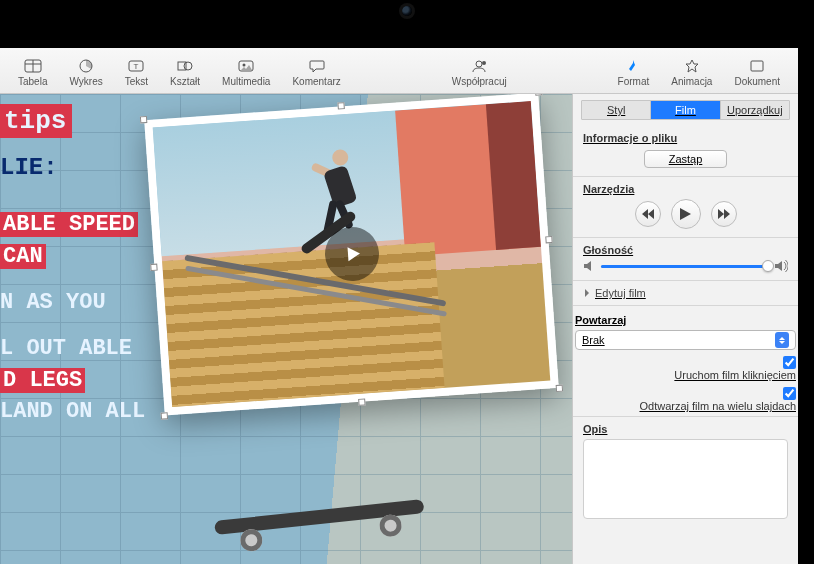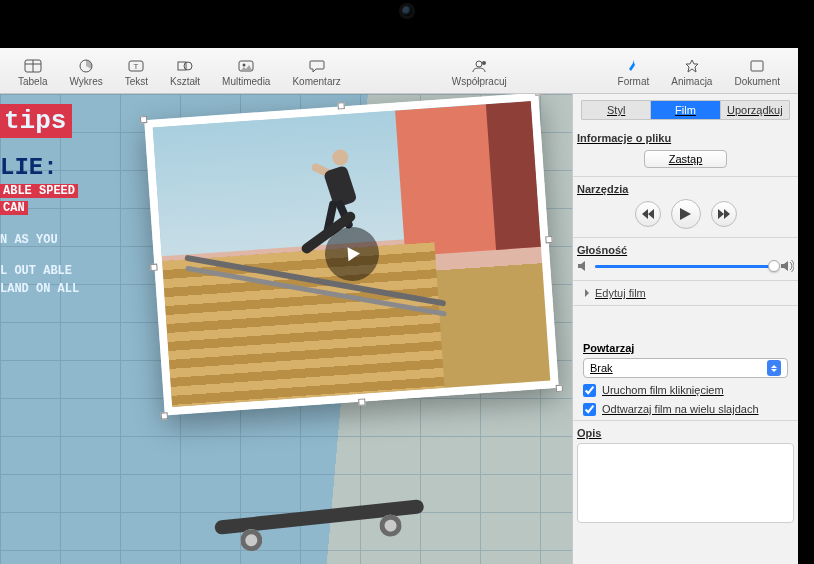--- a/index.html
+++ b/index.html
@@ -57,21 +57,21 @@
   }
   
   .slide-text {
     position:absolute; left:0; top:0; padding:0;
     font-family: "Courier New", monospace; font-weight:700;
     color:#fff;
   }
   .badge { display:inline-block; padding:2px 6px; }
   .title-badge { background:#d9364a; color:#e8f4ff; font-size:26px; margin:10px 0 0 -2px;}
   .lie { color:#082a6e; font-size:24px; margin:16px 0 0 0;}
-  .para { margin-top:2px; font-size:12px; line-height:1.45; }
+  .para { margin-top:28px; font-size:22px; line-height:1.45; }
   .para .hl { background:#d9364a; color:#fff; padding:0 3px;}
   .para .blue { color:#e6f3ff;}
 
   
   .movie {
     position:absolute;
     left:154px; top:12px;
     width:395px; height:296px;
     transform: rotate(-4deg);
     box-shadow: 0 10px 30px rgba(0,0,0,.35);
@@ -116,41 +116,41 @@
   }
   .skateboard .deck{position:absolute;left:0;right:0;top:6px;height:14px;background:#3a3a3a;border-radius:10px;}
   .skateboard .wheel{position:absolute;bottom:0;width:22px;height:22px;background:#c9c9c9;border-radius:50%;box-shadow:inset 0 0 0 5px #6a6a6a;}
   .skateboard .w1{left:24px}.skateboard .w2{right:24px;}
 
   
   .seg { display:flex; margin:6px 8px; background:#e4e4e4;border:1px solid #c6c6c6;border-radius:1px;overflow:hidden;font-size:11px;}
   .seg button{flex:1;border:none;background:transparent;padding:3px 0;color:#333;border-right:1px solid #c6c6c6;font-size:11px;}
   .seg button:last-child{border-right:none;}
   .seg button.on{background:#1e7bff;color:#fff;}
-  .section{padding:6px 4px 8px;border-bottom:1px solid #d6d6d6;}
+  .section{padding:6px 10px 8px;border-bottom:1px solid #d6d6d6;}
   .section h4{font-size:11px;font-weight:600;color:#333;margin-bottom:4px;}
   .file-row{display:flex;align-items:center;gap:6px;font-size:11px;color:#333;}
   .file-row .dot{width:12px;height:12px;border-radius:3px;background:conic-gradient(#5aa8f7,#7cc36e,#f2c94c,#e06666,#5aa8f7);}
   .btn{display:block;margin:6px auto 0;padding:2px 24px;font-size:11px;background:linear-gradient(#fff,#f0f0f0);border:1px solid #b8b8b8;border-radius:4px;box-shadow:0 1px 0 #fff inset;}
   .controls-row{display:flex;justify-content:center;gap:10px;align-items:center;margin-top:2px;}
   .ctl{width:26px;height:26px;border-radius:50%;border:1px solid #bdbdbd;background:linear-gradient(#fff,#eaeaea);display:flex;align-items:center;justify-content:center;}
   .ctl.big{width:30px;height:30px;}
   .ctl svg{fill:#444;}
   .vol{display:flex;align-items:center;gap:6px;margin-top:2px;}
   .vol .track{flex:1;height:3px;background:#bdbdbd;border-radius:2px;position:relative;}
   .vol .fill{position:absolute;left:0;top:0;bottom:0;background:#1e7bff;border-radius:2px;}
   .vol .thumb{position:absolute;top:50%;transform:translate(-50%,-50%);width:12px;height:12px;border-radius:50%;background:#fff;border:1px solid #aaa;box-shadow:0 1px 2px rgba(0,0,0,.2);}
   .disclose{display:flex;align-items:center;gap:4px;font-size:11px;color:#444;padding:6px 10px;border-bottom:1px solid #d6d6d6;}
-  .sel-row{padding:8px 10px 4px;border-bottom:1px solid #d6d6d6;margin-top:28px;}
+  .sel-row{padding:8px 2px 4px;border-bottom:1px solid #d6d6d6;}
   .select{width:100%;height:20px;border:1px solid #b8b8b8;border-radius:4px;background:#fff;font-size:11px;padding:0 6px;display:flex;align-items:center;justify-content:space-between;}
   .select .arrows{width:14px;height:16px;background:#3b82f6;border-radius:3px;display:flex;flex-direction:column;align-items:center;justify-content:center;}
   .select .arrows::before,.select .arrows::after{content:"";border:3px solid transparent;}
   .select .arrows::before{border-bottom-color:#fff;margin-bottom:1px;}
   .select .arrows::after{border-top-color:#fff;}
-  .check{display:flex;align-items:flex-start;gap:6px;font-size:11px;color:#333;margin-top:6px;}
+  .check{display:flex;align-items:flex-end;gap:0;font-size:11px;color:#333;margin-top:6px;flex-direction:column;}
   .check input{accent-color:#1e7bff;width:13px;height:13px;}
   .desc textarea{width:100%;height:80px;border:1px solid #cfcfcf;border-radius:4px;background:#fff;resize:none;font-size:11px;padding:4px;}
 </style>
 </head>
 <body>
 
 <div class="device">
   <div class="camera"></div>
   <div class="screen">
 
@@ -260,20 +260,21 @@
         <div class="slide-text">
           <div><span class="badge title-badge">tips</span></div>
           <div class="lie">LIE:</div>
           <div class="para">
             <div><span class="hl">ABLE SPEED</span></div>
             <div><span class="hl">CAN</span></div>
             <div style="height:14px"></div>
             <div><span class="blue">N AS YOU</span></div>
             <div style="height:14px"></div>
             <div><span class="blue">L OUT ABLE</span></div>
+            <div><span class="hl">D LEGS</span></div>
             <div><span class="blue">LAND ON ALL</span></div>
           </div>
         </div>
 
         <div class="skateboard">
           <div class="deck"></div>
             <div class="wheel w1"></div>
             <div class="wheel w2"></div>
         </div>
 

